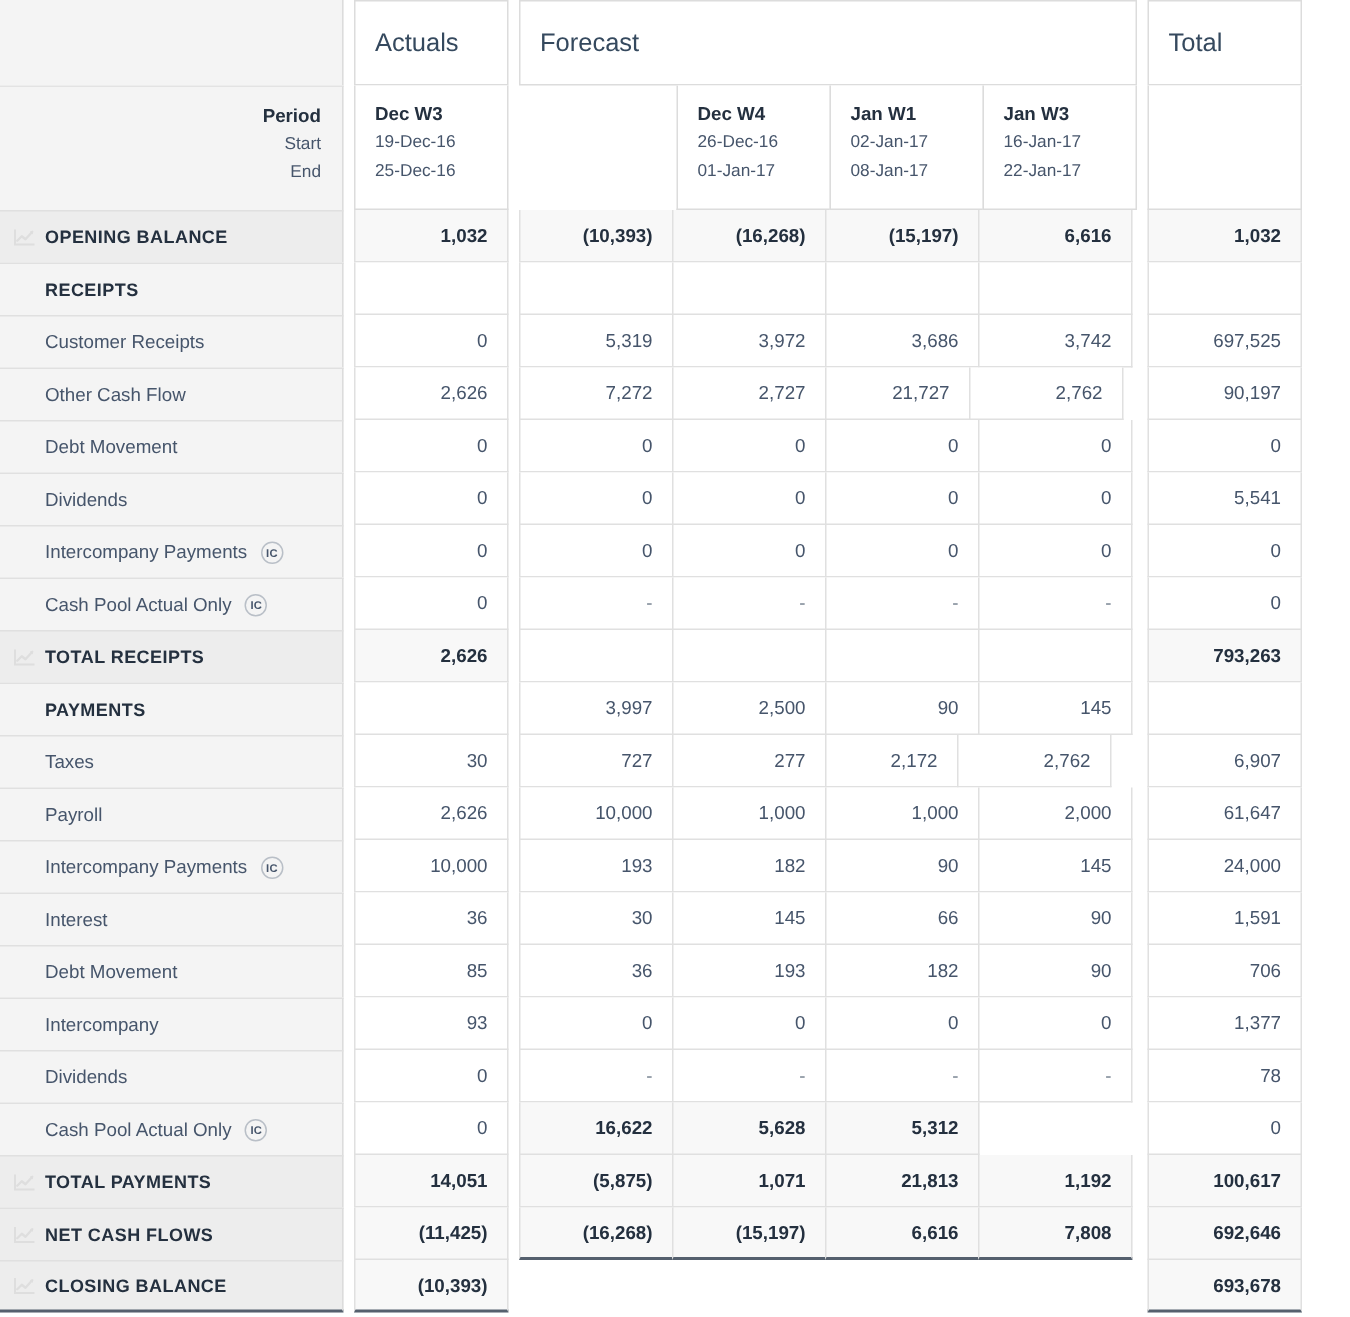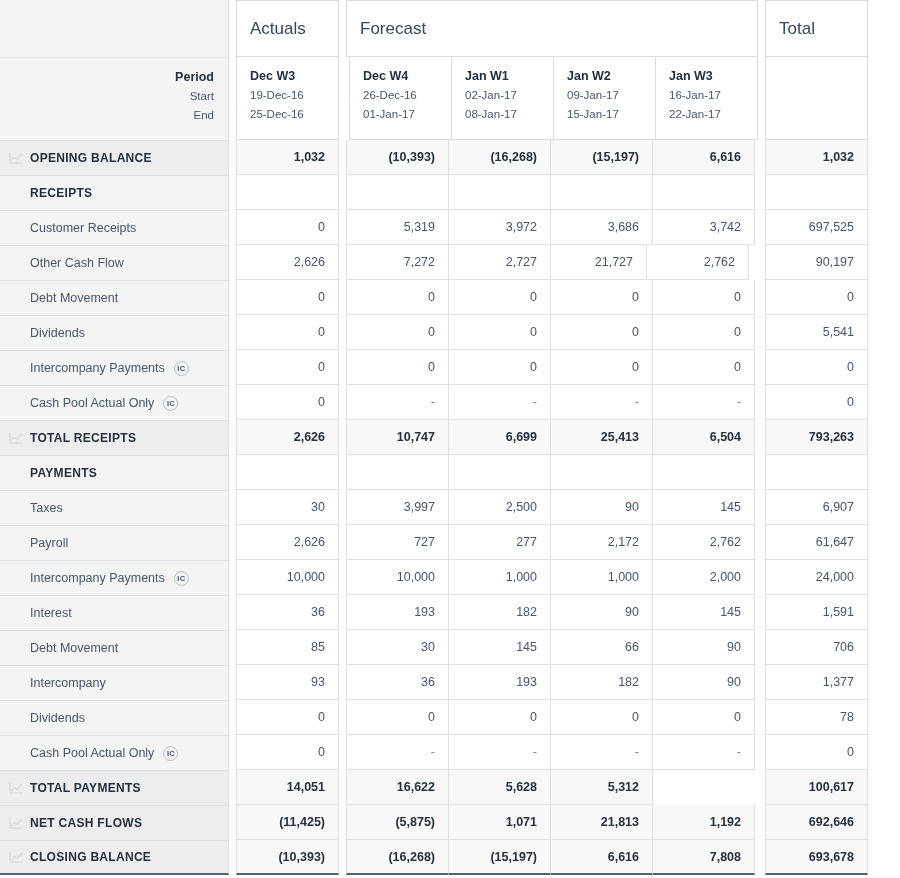--- a/index.html
+++ b/index.html
@@ -303,25 +303,20 @@
           <div class="p1">Dec W4</div>
           <div class="p2">26-Dec-16</div>
           <div class="p3">01-Jan-17</div>
         </div>
         <div class="per-head" style="width: 103px;">
           <div class="p1">Jan W1</div>
           <div class="p2">02-Jan-17</div>
           <div class="p3">08-Jan-17</div>
         </div>
         <div class="per-head" style="width: 103px;">
-          <div class="p1">Jan W2</div>
-          <div class="p2">09-Jan-17</div>
-          <div class="p3">15-Jan-17</div>
-        </div>
-        <div class="per-head" style="width: 103px;">
           <div class="p1">Jan W3</div>
           <div class="p2">16-Jan-17</div>
           <div class="p3">22-Jan-17</div>
         </div>
       </div>
       <div class="body-row bold">
         <div class="cell" style="width: 103px;">(10,393)</div>
         <div class="cell" style="width: 103px;">(16,268)</div>
         <div class="cell" style="width: 103px;">(15,197)</div>
         <div class="cell" style="width: 103px;">6,616</div>
@@ -361,42 +356,36 @@
         <div class="cell" style="width: 103px;">0</div>
         <div class="cell" style="width: 103px;">0</div>
         <div class="cell" style="width: 103px;">0</div>
       </div>
       <div class="body-row ">
         <div class="cell dash" style="width: 103px;">-</div>
         <div class="cell dash" style="width: 103px;">-</div>
         <div class="cell dash" style="width: 103px;">-</div>
         <div class="cell dash" style="width: 103px;">-</div>
       </div>
-      <div class="body-row bold">
-        <div class="cell" style="width: 103px;">10,747</div>
-        <div class="cell" style="width: 103px;">6,699</div>
-        <div class="cell" style="width: 103px;">25,413</div>
-        <div class="cell" style="width: 103px;">6,504</div>
-      </div>
       <div class="body-row sect">
         <div class="cell" style="width: 103px;"></div>
         <div class="cell" style="width: 103px;"></div>
         <div class="cell" style="width: 103px;"></div>
         <div class="cell" style="width: 103px;"></div>
       </div>
       <div class="body-row ">
         <div class="cell" style="width: 103px;">3,997</div>
         <div class="cell" style="width: 103px;">2,500</div>
         <div class="cell" style="width: 103px;">90</div>
         <div class="cell" style="width: 103px;">145</div>
       </div>
       <div class="body-row ">
         <div class="cell" style="width: 103px;">727</div>
         <div class="cell" style="width: 103px;">277</div>
-        <div class="cell" style="width: 103px;">2,172</div>
+        <div class="cell" style="width: 89px;">2,172</div>
         <div class="cell" style="width: 103px;">2,762</div>
       </div>
       <div class="body-row ">
         <div class="cell" style="width: 103px;">10,000</div>
         <div class="cell" style="width: 103px;">1,000</div>
         <div class="cell" style="width: 103px;">1,000</div>
         <div class="cell" style="width: 103px;">2,000</div>
       </div>
       <div class="body-row ">
         <div class="cell" style="width: 103px;">193</div>

